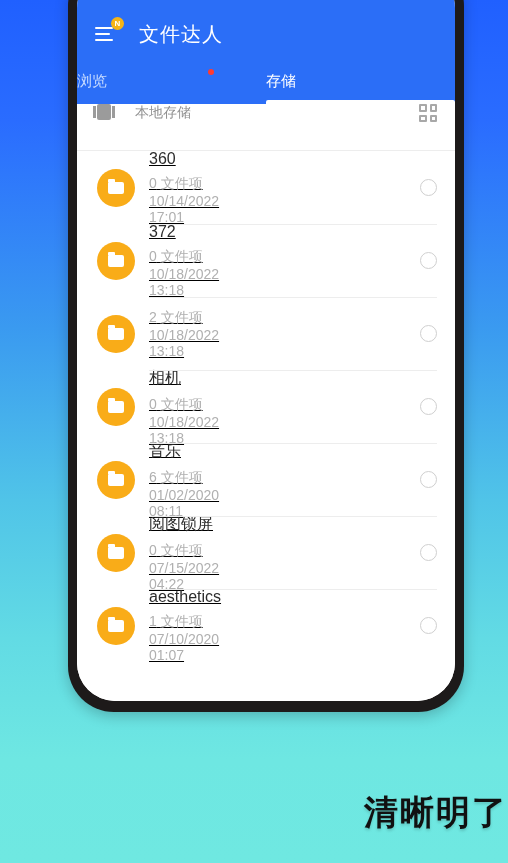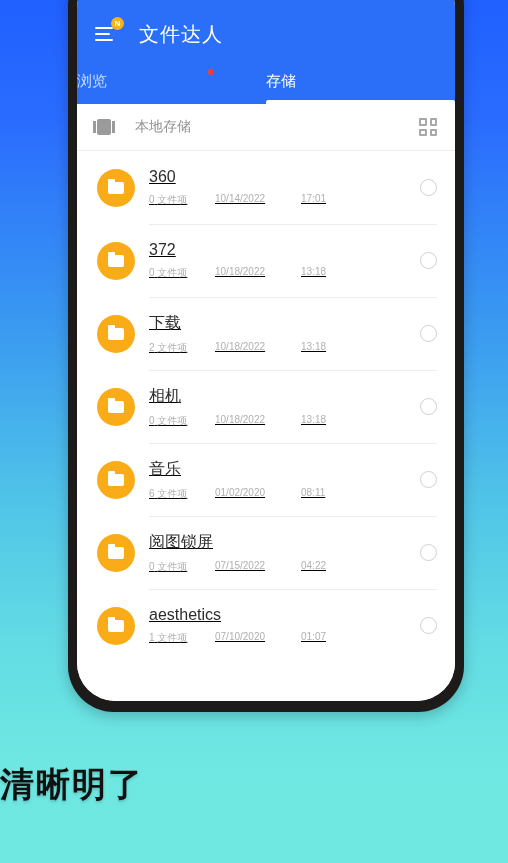--- a/index.html
+++ b/index.html
@@ -118,21 +118,21 @@
     height:4px;
     background:#ffffff;
     border-radius:2px 2px 0 0;
   }
 
   
   .content { flex:1 1 auto; background:#fff; overflow:hidden; }
   .storage-head {
     height:47px;
     display:flex;
-    align-items:center;
+    align-items:flex-start;
     padding:0 18px 0 20px;
     border-bottom:1px solid #ededed;
   }
   .chip-icon {
     position:relative;
     width:14px; height:16px;
     background:#9b9b9b;
     border-radius:2px;
     flex:0 0 auto;
   }
@@ -206,43 +206,43 @@
   }
   .row-mid { flex:1 1 auto; min-width:0; }
   .row-title {
     font-size:16px;
     color:#2c2c2c;
     margin-bottom:7px;
     white-space:nowrap;
     overflow:hidden;
   }
   .row-sub {
-    font-size:10px;
+    font-size:14px;
     color:#b0b0b0;
     display:flex;
-    gap:14px;
     white-space:nowrap;
+    flex-direction:column;
   }
   .row-sub .cnt { min-width:52px; }
   .row-sub .date { min-width:72px; }
   .radio {
     width:17px; height:17px;
     border:1.5px solid #cfcfcf;
     border-radius:50%;
     flex:0 0 auto;
     margin-left:10px;
     cursor:pointer;
   }
 
   
   .caption {
     position:absolute;
     left:0; right:0;
-    top:762px;
-    text-align:left;
+    top:790px;
+    text-align:right;
   }
   .caption h1 {
     font-size:34px;
     color:#111111;
     letter-spacing:2px;
     font-weight:bold;
     text-shadow:0 2px 3px rgba(0,0,0,.16);
   }
   .caption p {
     margin-top:16px;
@@ -323,21 +323,20 @@
             </div>
           </div>
           <span class="radio"></span>
         </div>
 
         <div class="row">
           <span class="folder">
               <i class="fsym"></i>
             </span>
           <div class="row-mid">
-            <div class="row-title">下载</div>
             <div class="row-sub">
               <span class="cnt"><span>2</span>&nbsp;<span>文件项</span></span>
               <span class="date">10/18/2022</span>
               <span class="time">13:18</span>
             </div>
           </div>
           <span class="radio"></span>
         </div>
 
         <div class="row">

